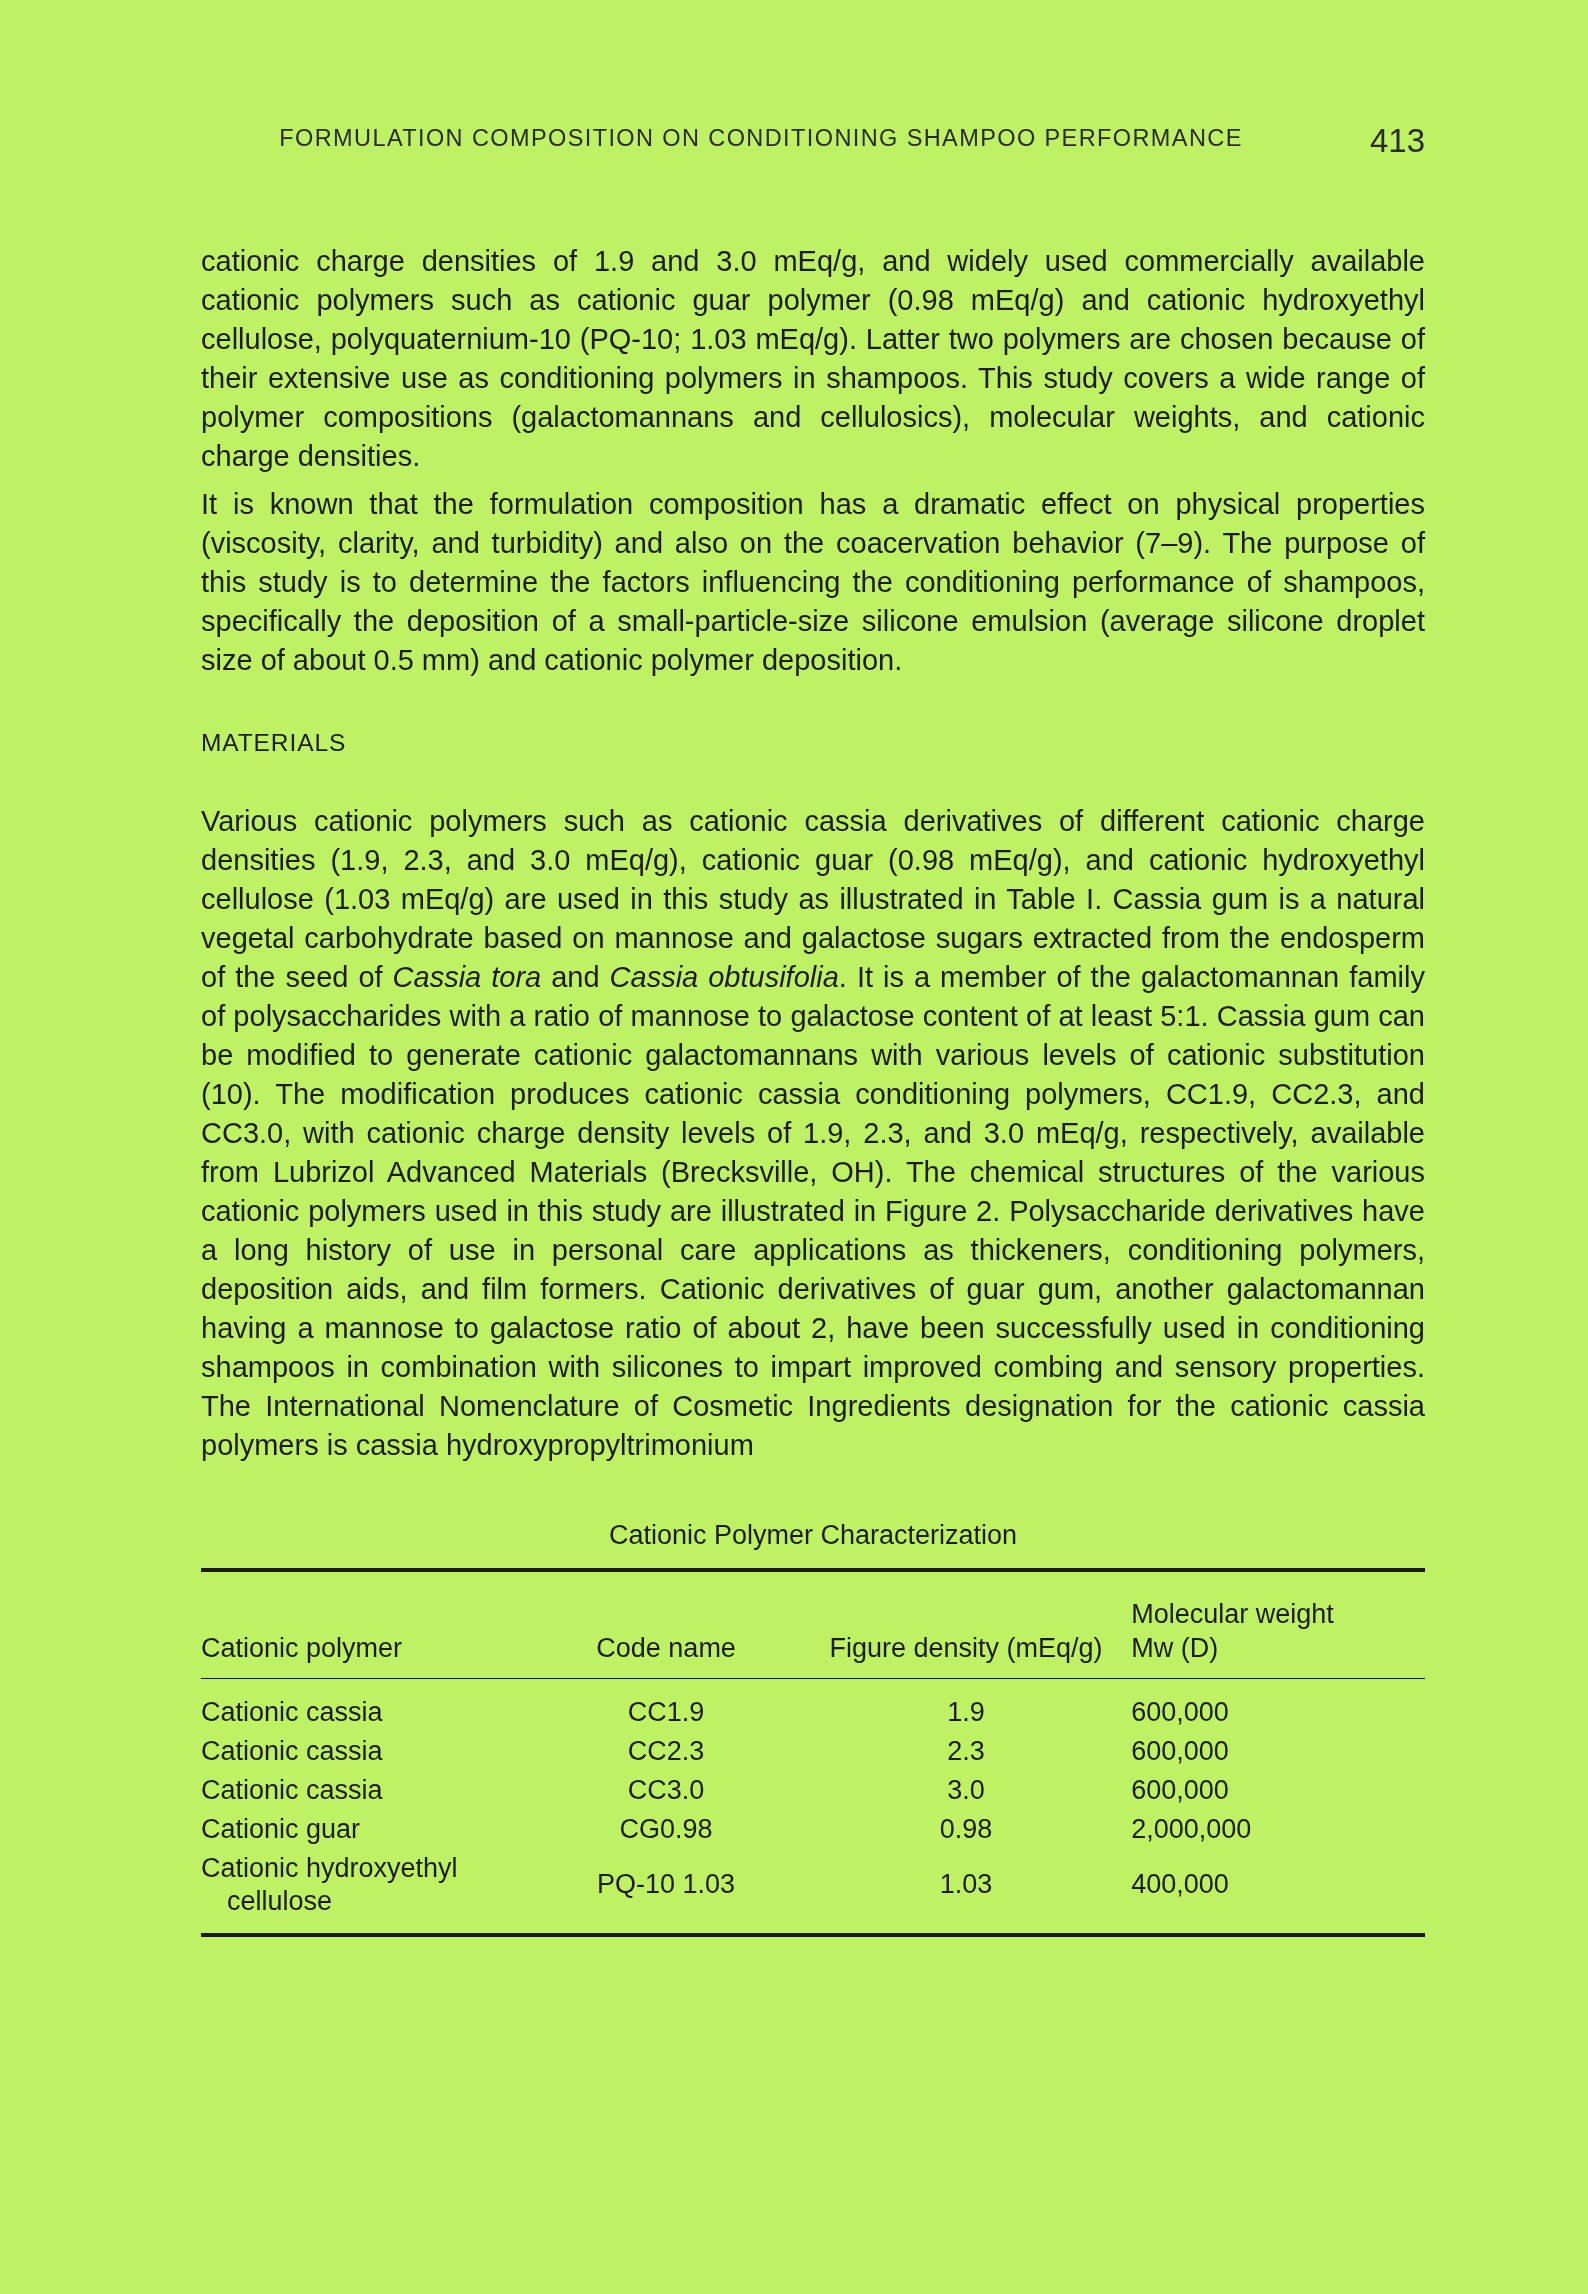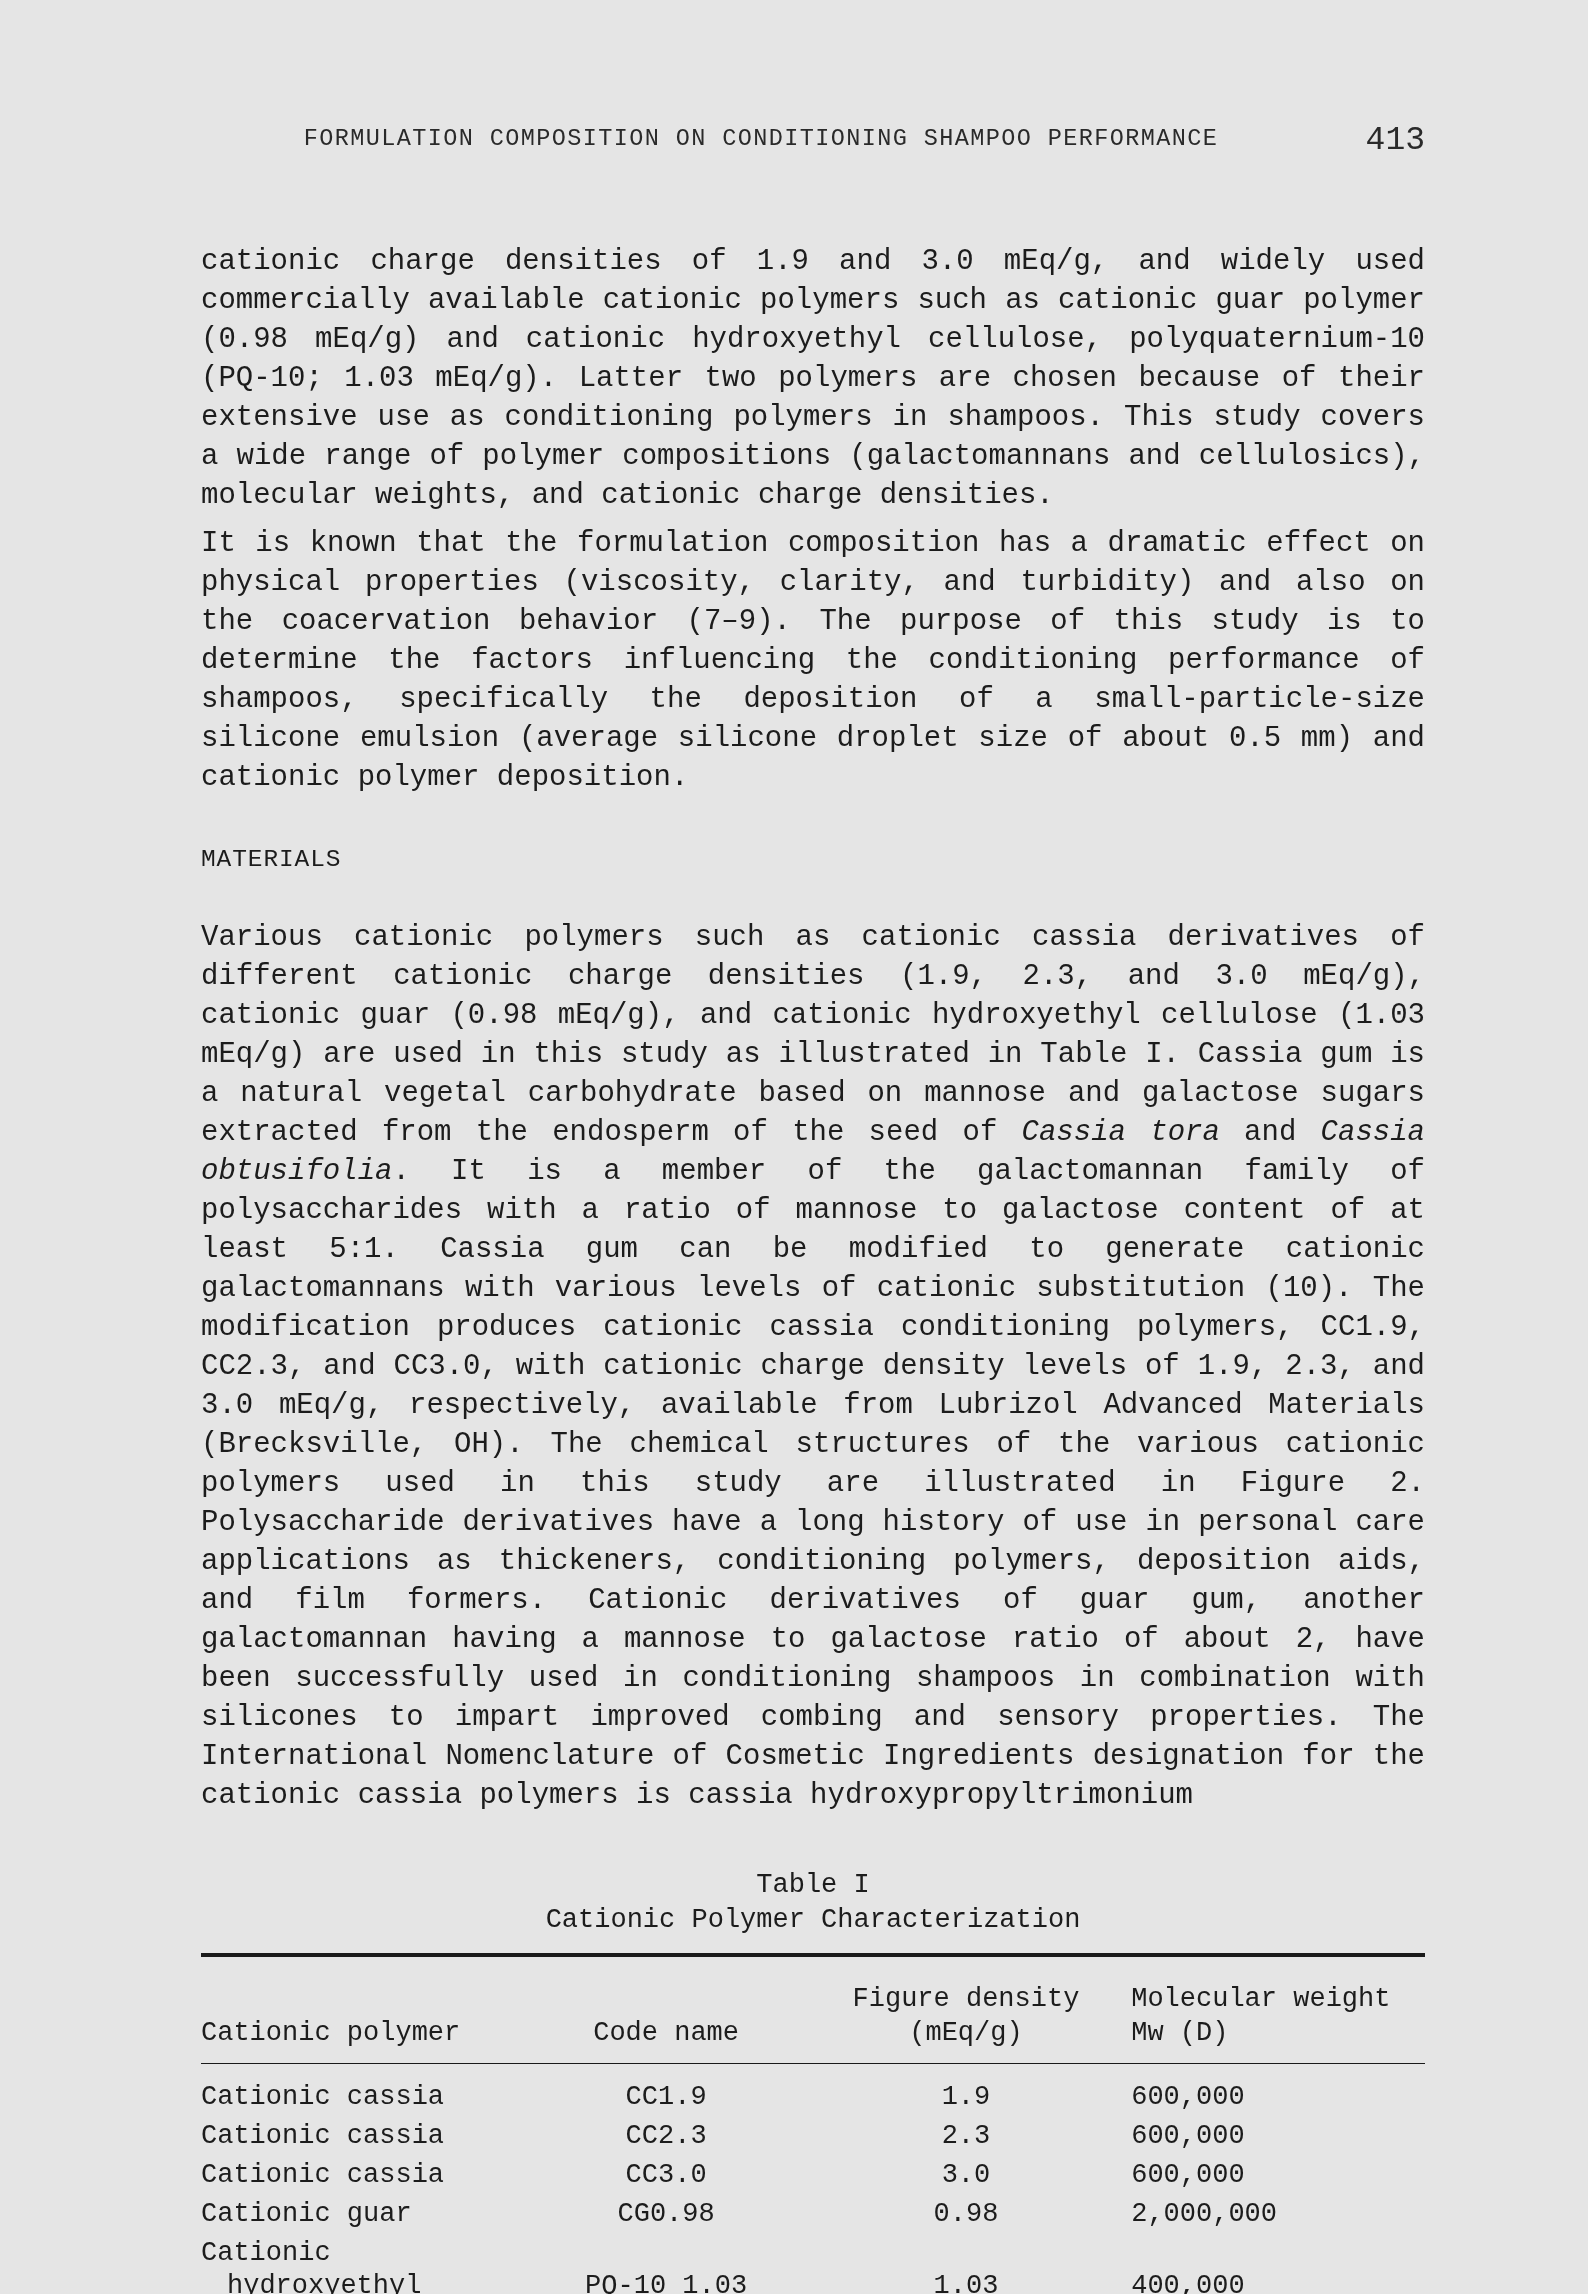--- a/index.html
+++ b/index.html
@@ -1,22 +1,22 @@
 <!DOCTYPE html>
 <html style="font-size:15px"><head>
 <meta charset="utf-8">
 <style>
   * { margin: 0; padding: 0; box-sizing: border-box; }
   html, body { background: #ffffff; }
   .page {
     position: relative;
     width: 1589px;
     height: 2295px;
-    background: #e5e5e5;
-    font-family: Liberation Mono, monospace;
+    background: #bef264;
+    font-family: Liberation Sans, sans-serif;
     color: #1c1c1c;
     overflow: hidden;
   }
   .content {
     position: relative;
     margin-left: 201px;
     width: 1224px;
   }
   
   .running-head {
@@ -122,21 +122,20 @@
 
     <p class="body-par par-2">It is known that the formulation composition has a dramatic effect on physical properties (viscosity, clarity, and turbidity) and also on the coacervation behavior (7–9). The purpose of this study is to determine the factors influencing the conditioning performance of shampoos, specifically the deposition of a small-particle-size silicone emulsion (average silicone droplet size of about 0.5 mm) and cationic polymer deposition.</p>
 
 
     <h3 class="sub-heading">MATERIALS</h3>
 
     <p class="body-par materials-par"><span>Various cationic polymers such as cationic cassia derivatives of different cationic charge densities (1.9, 2.3, and 3.0 mEq/g), cationic guar (0.98 mEq/g), and cationic hydroxyethyl cellulose (1.03 mEq/g) are used in this study as illustrated in Table I. Cassia gum is a natural vegetal carbohydrate based on mannose and galactose sugars extracted from the endosperm of the seed of </span><i>Cassia tora</i><span> and </span><i>Cassia obtusifolia</i><span>. It is a member of the galactomannan family of polysaccharides with a ratio of mannose to galactose content of at least 5:1. Cassia gum can be modified to generate cationic galactomannans with various levels of cationic substitution (10). The modification produces cationic cassia conditioning polymers, CC1.9, CC2.3, and CC3.0, with cationic charge density levels of 1.9, 2.3, and 3.0 mEq/g, respectively, available from Lubrizol Advanced Materials (Brecksville, OH). The chemical structures of the various cationic polymers used in this study are illustrated in Figure 2. Polysaccharide derivatives have a long history of use in personal care applications as thickeners, conditioning polymers, deposition aids, and film formers. Cationic derivatives of guar gum, another galactomannan having a mannose to galactose ratio of about 2, have been successfully used in conditioning shampoos in combination with silicones to impart improved combing and sensory properties. The International Nomenclature of Cosmetic Ingredients designation for the cationic cassia polymers is cassia hydroxypropyltrimonium</span></p>
 
     <div class="table-block">
       <div class="table-caption">
-        <span style="display:block">Table I</span>
         <span style="display:block">Cationic Polymer Characterization</span>
       </div>
 
       <table class="data-table">
         <thead>
           <tr>
             <th class="col-polymer">Cationic polymer</th>
             <th class="col-code">Code name</th>
             <th class="col-charge">Figure density (mEq/g)</th>
             <th class="col-mw">

